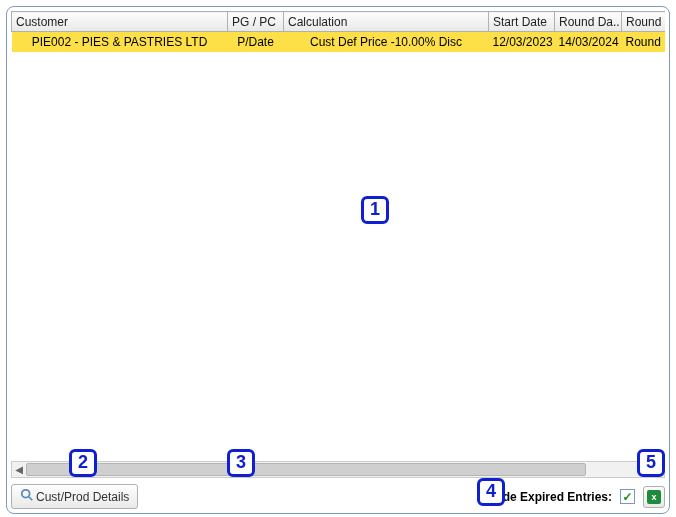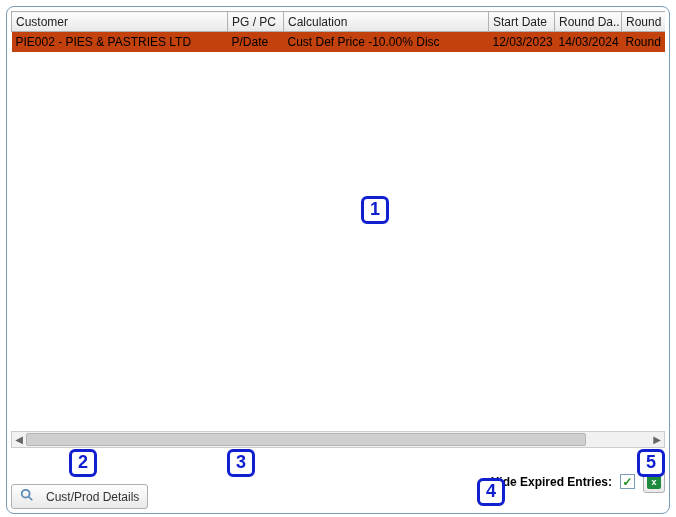--- a/index.html
+++ b/index.html
@@ -49,21 +49,22 @@
     margin-left: 16px;
   }
   table.grid td {
     border-bottom: 1px solid transparent;
     padding: 3px 4px;
     white-space: nowrap;
     overflow: hidden;
     vertical-align: top;
   }
   tr.row-sel td {
-    background: #c2410c;
+    background: #fde047;
+    text-align: center;
   }
   .link { color: #1a3fc2; }
   .annot {
     position: absolute;
     border: 3px solid #1020d0;
     border-radius: 6px;
     color: #1020d0;
     font-weight: bold;
     font-size: 18px;
     padding: 0 6px;
@@ -102,28 +103,27 @@
   .hscroll .arrow.right { right: 0; }
   .toolbar {
     display: flex;
     align-items: center;
     gap: 8px;
     padding-top: 6px;
   }
   .btn {
     display: inline-flex;
     align-items: center;
-    gap: 12px;
+    gap: 2px;
     border: 1px solid #b0b0b0;
     border-radius: 3px;
     background: linear-gradient(#fefefe, #e9e9e9);
     padding: 3px 8px;
     cursor: pointer;
     color: #333;
-    margin-top: 30px;
   }
   .btn svg { width: 14px; height: 14px; }
   .spacer { flex: 1; }
   .chk {
     width: 15px;
     height: 15px;
     border: 1px solid #7a9cb8;
     display: inline-flex;
     align-items: center;
     justify-content: center;

